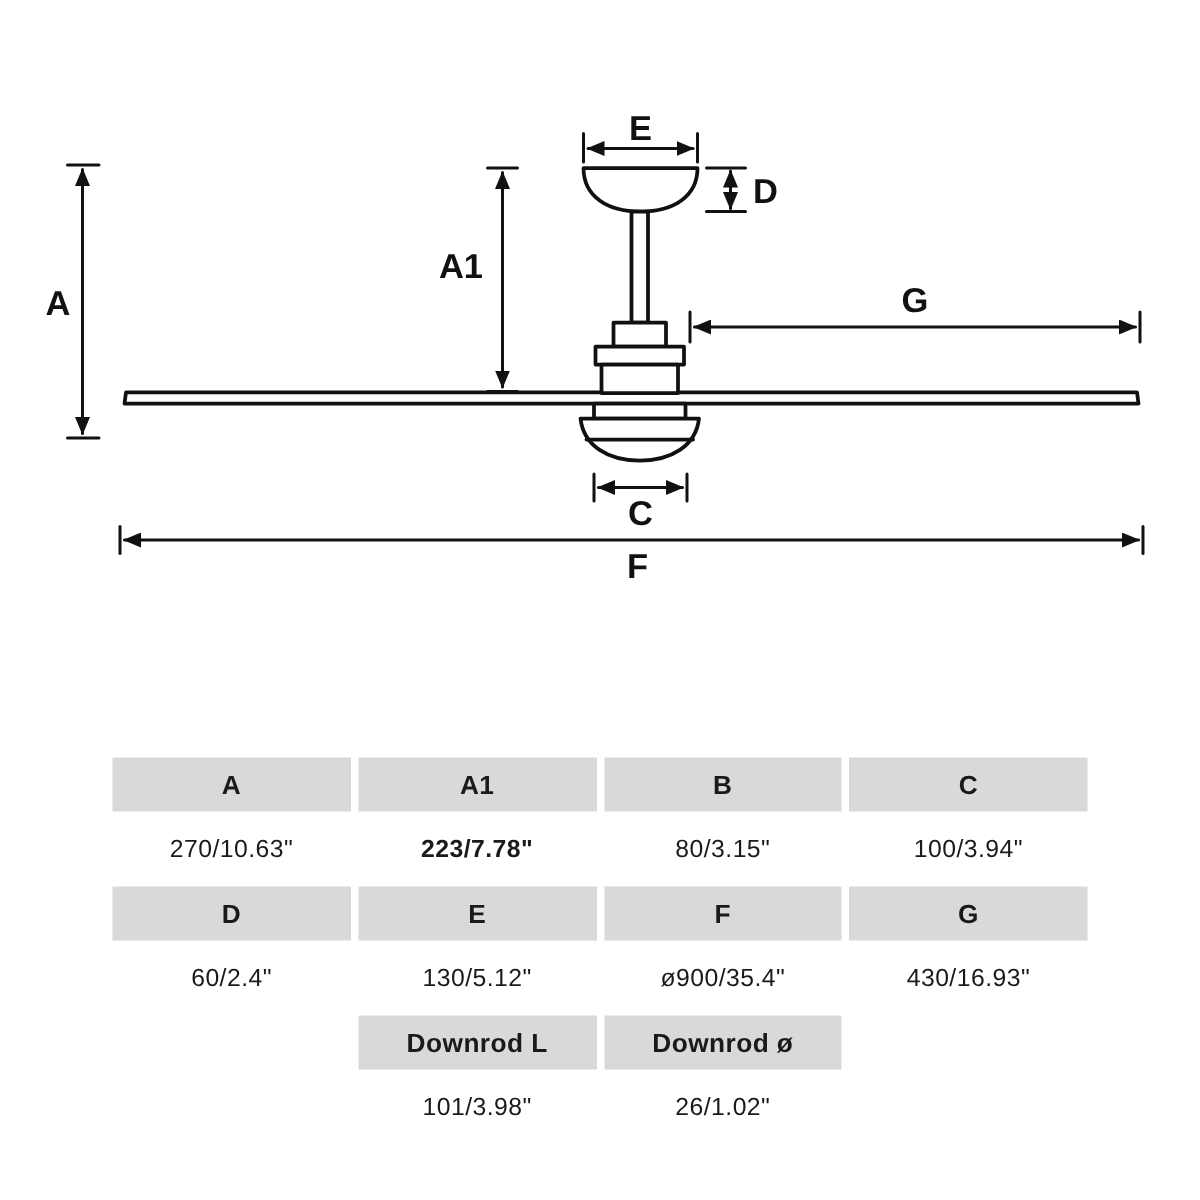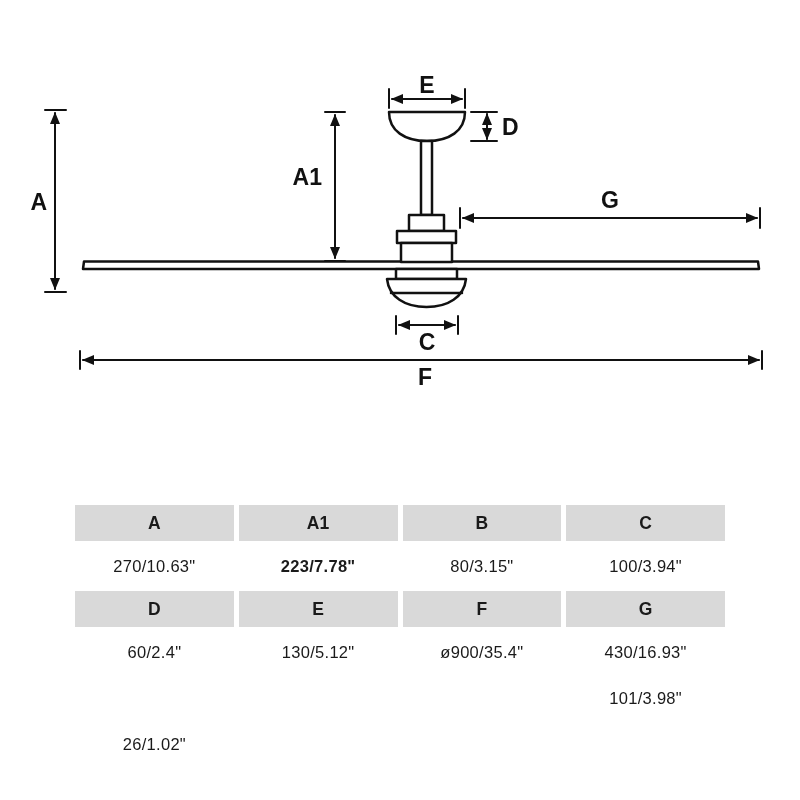--- a/index.html
+++ b/index.html
@@ -175,20 +175,22 @@
     <div class="cell header">E</div>
     <div class="cell header">F</div>
     <div class="cell header">G</div>
 
     <div class="cell value">60/2.4"</div>
     <div class="cell value">130/5.12"</div>
     <div class="cell value">ø900/35.4"</div>
     <div class="cell value">430/16.93"</div>
 
     <div class="cell header empty"></div>
+    <div class="cell header">Downrod L</div>
+    <div class="cell header">Downrod ø</div>
     <div class="cell header empty"></div>
 
     <div class="cell value empty"></div>
     <div class="cell value">101/3.98"</div>
     <div class="cell value">26/1.02"</div>
     <div class="cell value empty"></div>
   </div>
 
 </div>
 

